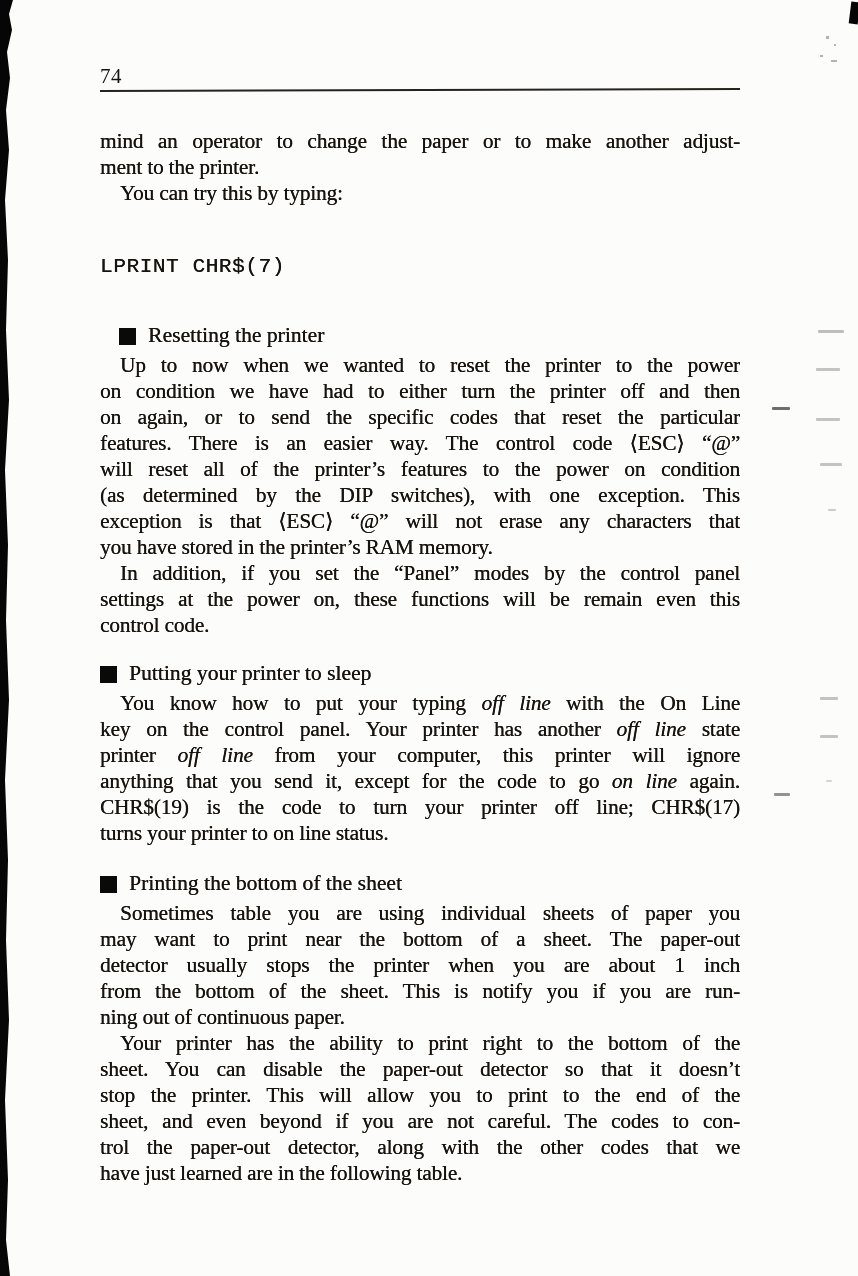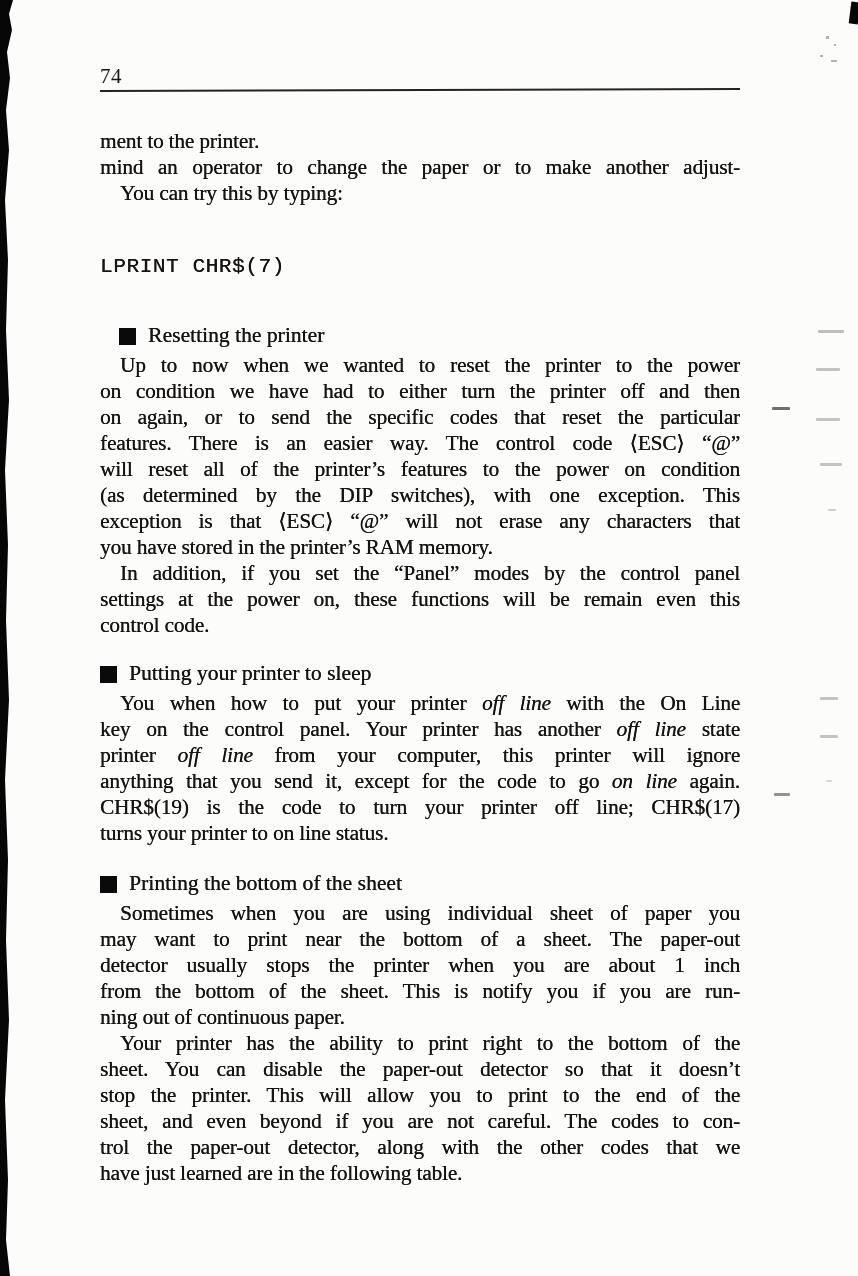--- a/index.html
+++ b/index.html
@@ -85,22 +85,22 @@
   <div class="dash" style="left:774px;top:793px;width:16px;background:#666;opacity:.7"></div>
 
   <div class="content">
 
     <header>
       <div class="page-num">74</div>
       <div class="head-rule"></div>
     </header>
 
     <div class="para m-p1">
+        <div class="line"><span>mind an operator to change the paper or to make another adjust-</span></div>
         <div class="line last"><span>ment to the printer.</span></div>
-        <div class="line"><span>mind an operator to change the paper or to make another adjust-</span></div>
       </div>
     <div class="para indent">
         <div class="line last"><span>You can try this by typing:</span></div>
       </div>
 
     <div class="code">LPRINT CHR$(7)</div>
 
     <section>
       <h2 class="sec-head m-h1">
         <span class="sq"></span>
@@ -122,36 +122,36 @@
           <div class="line last"><span>control code.</span></div>
         </div>
     </section>
 
     <section>
       <h2 class="sec-head m-h2">
         <span class="sq"></span>
         <span>Putting your printer to sleep</span>
       </h2>
       <div class="para indent">
-          <div class="line"><span>You when how to put your printer </span><i>off line</i><span> with the On Line</span></div>
+          <div class="line"><span>You know how to put your typing </span><i>off line</i><span> with the On Line</span></div>
           <div class="line"><span>key on the control panel. Your printer has another </span><i>off line</i><span> state</span></div>
           <div class="line"><span>printer </span><i>off line</i><span> from your computer, this printer will ignore</span></div>
           <div class="line"><span>anything that you send it, except for the code to go </span><i>on line</i><span> again.</span></div>
           <div class="line"><span>CHR$(19) is the code to turn your printer off line; CHR$(17)</span></div>
           <div class="line last"><span>turns your printer to on line status.</span></div>
         </div>
     </section>
 
     <section>
       <h2 class="sec-head m-h3">
         <span class="sq"></span>
         <span>Printing the bottom of the sheet</span>
       </h2>
       <div class="para indent">
-          <div class="line"><span>Sometimes when you are using individual sheet of paper you</span></div>
+          <div class="line"><span>Sometimes table you are using individual sheets of paper you</span></div>
           <div class="line"><span>may want to print near the bottom of a sheet. The paper-out</span></div>
           <div class="line"><span>detector usually stops the printer when you are about 1 inch</span></div>
           <div class="line"><span>from the bottom of the sheet. This is notify you if you are run-</span></div>
           <div class="line last"><span>ning out of continuous paper.</span></div>
         </div>
       <div class="para indent">
           <div class="line"><span>Your printer has the ability to print right to the bottom of the</span></div>
           <div class="line"><span>sheet. You can disable the paper-out detector so that it doesn’t</span></div>
           <div class="line"><span>stop the printer. This will allow you to print to the end of the</span></div>
           <div class="line"><span>sheet, and even beyond if you are not careful. The codes to con-</span></div>

